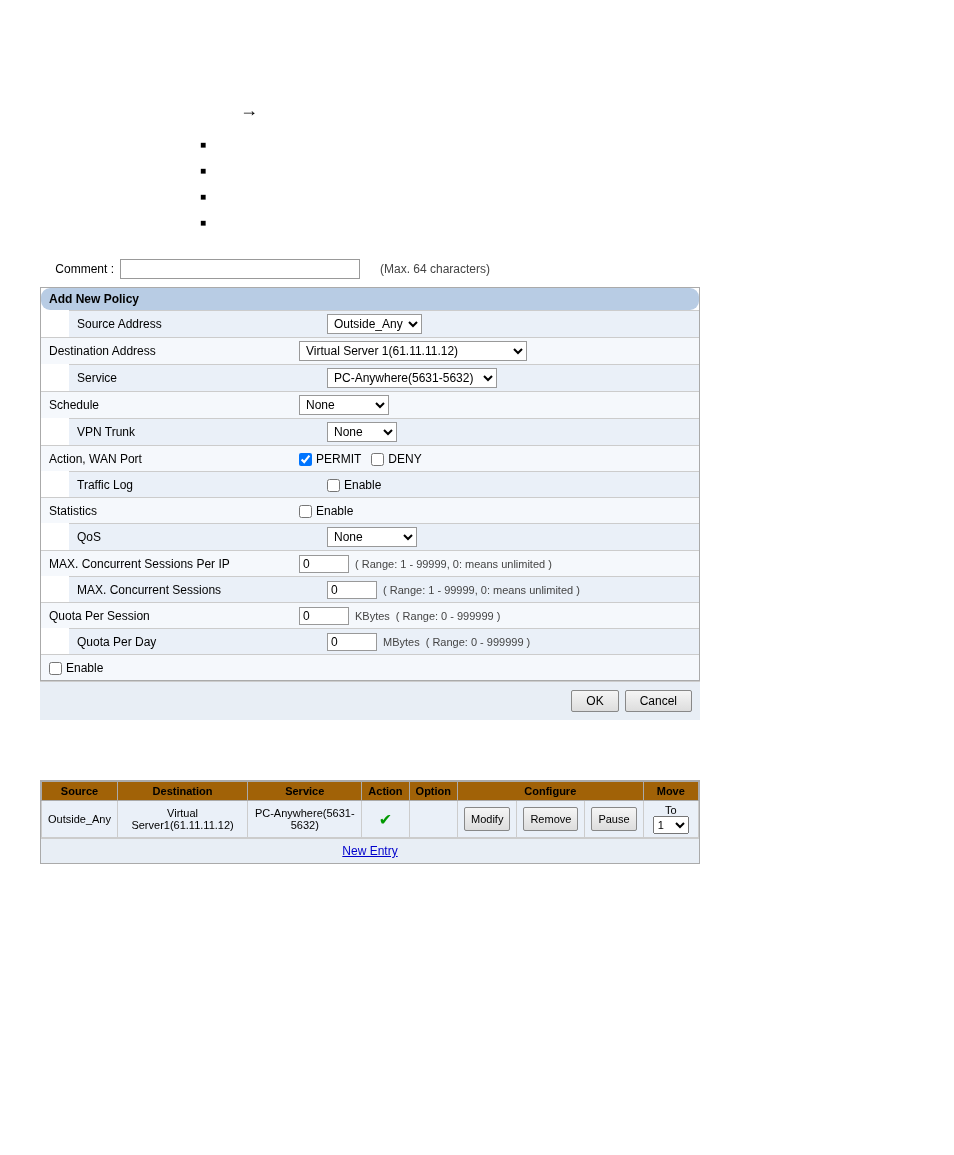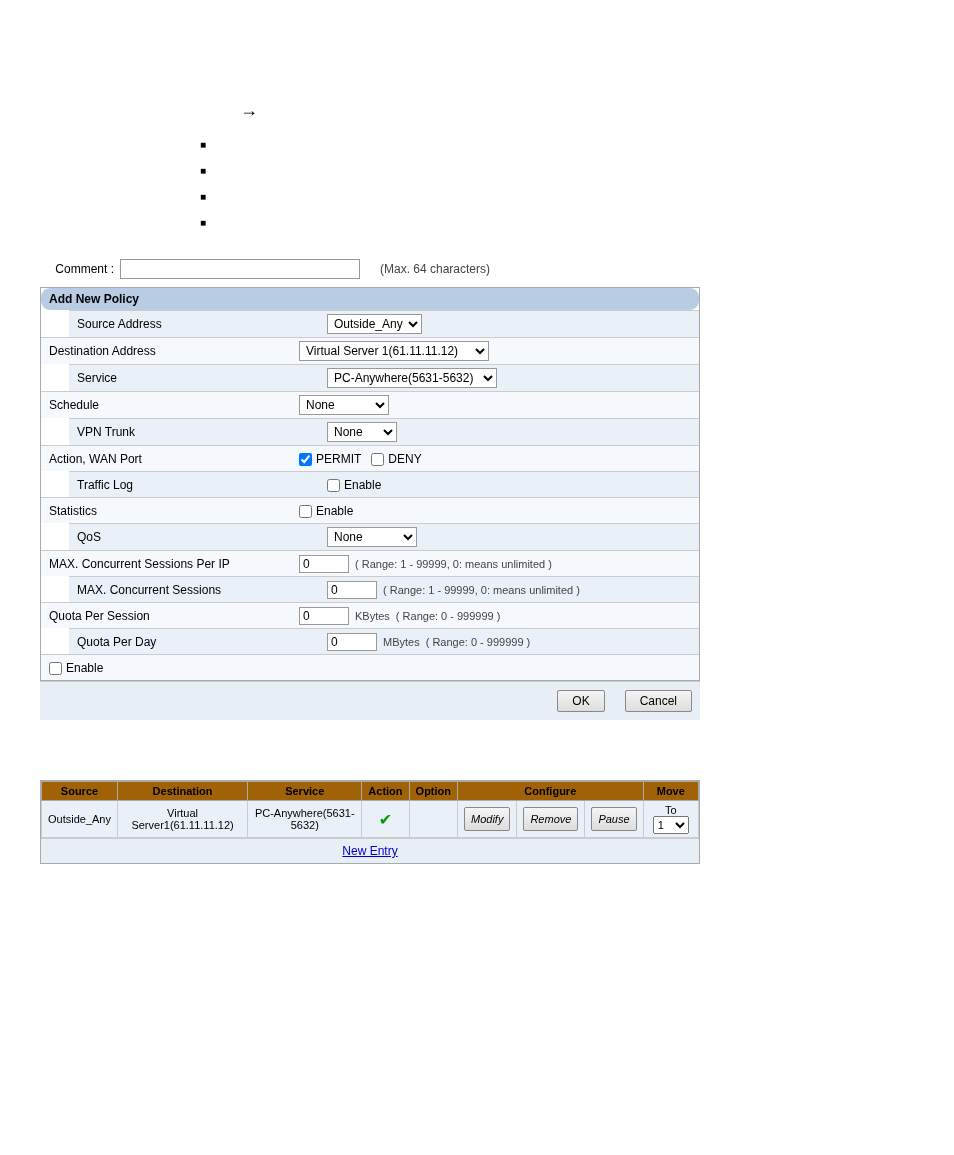--- a/index.html
+++ b/index.html
@@ -158,21 +158,21 @@
       height: 13px;
     }
 
     
     .action-row {
       display: flex;
       justify-content: flex-end;
       padding: 8px;
       background: #e8eef5;
       border-top: 1px solid #ccc;
-      gap: 20px;
+      gap: 6px;
       width: 660px;
     }
 
     .btn {
       padding: 3px 14px;
       font-size: 12px;
       border: 1px solid #888;
       cursor: pointer;
       border-radius: 2px;
       background: linear-gradient(to bottom, #f5f5f5, #ddd);
@@ -236,21 +236,20 @@
       font-size: 16px;
     }
 
     .small-btn {
       padding: 5px 6px;
       font-size: 11px;
       border: 1px solid #888;
       cursor: pointer;
       border-radius: 2px;
       background: linear-gradient(to bottom, #f5f5f5, #ddd);
-      font-style: italic;
     }
 
     .move-select {
       font-size: 11px;
       height: 18px;
       width: 36px;
     }
 
     .permit-deny-row {
       display: flex;
@@ -287,21 +286,21 @@
       <div class="policy-value">
         <select class="policy-select">
           <option>Outside_Any</option>
         </select>
       </div>
     </div>
 
     <div class="policy-row policy-row-even">
       <div class="policy-label">Destination Address</div>
       <div class="policy-value">
-        <select class="policy-select" style="width:190px;">
+        <select class="policy-select" style="width:228px;">
           <option>Virtual Server 1(61.11.11.12)</option>
         </select>
       </div>
     </div>
 
     <div class="policy-row policy-row-odd">
       <div class="policy-label">Service</div>
       <div class="policy-value">
         <select class="policy-select" style="width:170px;">
           <option>PC-Anywhere(5631-5632)</option>

